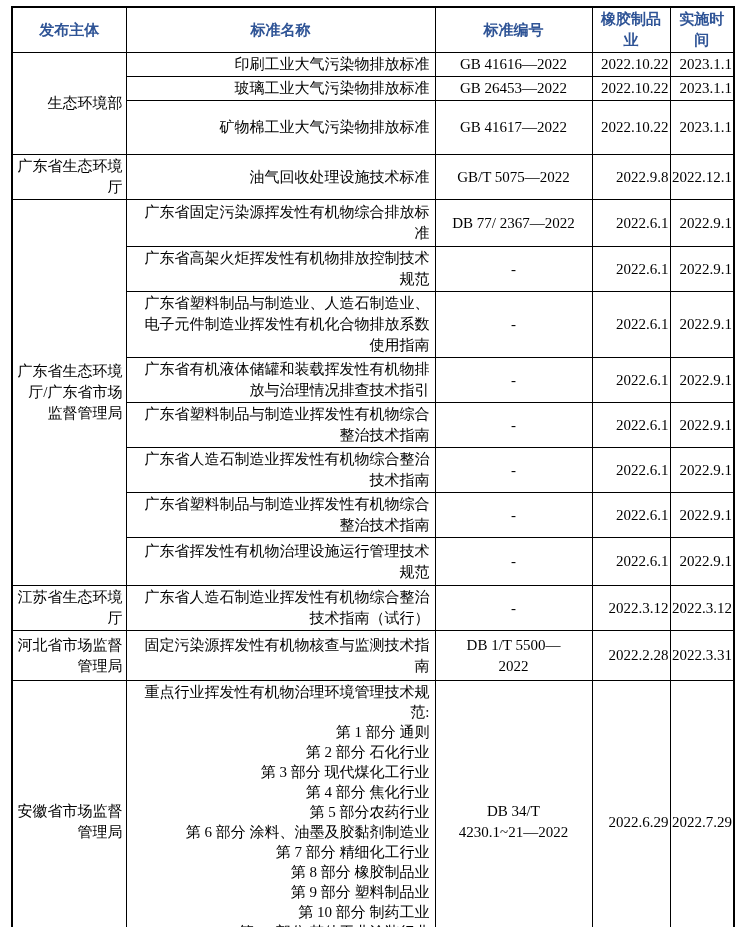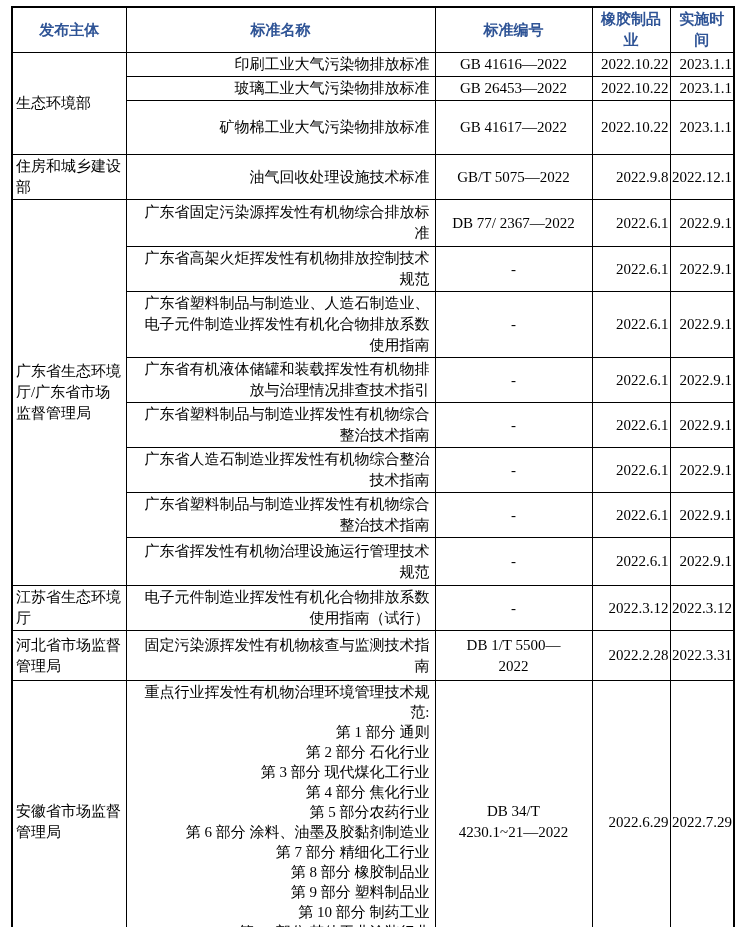--- a/index.html
+++ b/index.html
@@ -32,21 +32,21 @@
     box-sizing: border-box;
   }
   thead th {
     color: #2F5496;
     font-weight: bold;
     text-align: center;
     border-bottom: 2px solid #000;
     padding: 1px 2px;
   }
   td.pub {
-    text-align: left;
+    text-align: right;
     padding: 1px 3px;
     line-height: 20px;
   }
   td.name {
     text-align: right;
     padding: 1px 5px;
     white-space: pre-line;
   }
   td.name.parts {
     line-height: 20px;
@@ -98,21 +98,21 @@
         <td class="date">2023.1.1</td>
       </tr>
       <tr style="height:54px">
         <td class="name">矿物棉工业大气污染物排放标准</td>
         <td class="code">GB 41617—2022</td>
         <td class="date">2022.10.22</td>
         <td class="date">2023.1.1</td>
       </tr>
 
       <tr style="height:38px">
-        <td class="pub">住房和城乡建设部</td>
+        <td class="pub">广东省生态环境厅</td>
         <td class="name">油气回收处理设施技术标准</td>
         <td class="code">GB/T 5075—2022</td>
         <td class="date">2022.9.8</td>
         <td class="date">2022.12.1</td>
       </tr>
 
       <tr style="height:47px">
         <td class="pub" rowspan="8">广东省生态环境厅/广东省市场监督管理局</td>
         <td class="name">广东省固定污染源挥发性有机物综合排放标准</td>
         <td class="code">DB 77/ 2367—2022</td>
@@ -157,21 +157,21 @@
       </tr>
       <tr style="height:48px">
         <td class="name">广东省挥发性有机物治理设施运行管理技术规范</td>
         <td class="code">-</td>
         <td class="date">2022.6.1</td>
         <td class="date">2022.9.1</td>
       </tr>
 
       <tr style="height:45px">
         <td class="pub">江苏省生态环境厅</td>
-        <td class="name">电子元件制造业挥发性有机化合物排放系数使用指南（试行）</td>
+        <td class="name">广东省人造石制造业挥发性有机物综合整治技术指南（试行）</td>
         <td class="code">-</td>
         <td class="date">2022.3.12</td>
         <td class="date">2022.3.12</td>
       </tr>
 
       <tr style="height:50px">
         <td class="pub">河北省市场监督管理局</td>
         <td class="name">固定污染源挥发性有机物核查与监测技术指南</td>
         <td class="code">DB 1/T 5500—
 2022</td>

